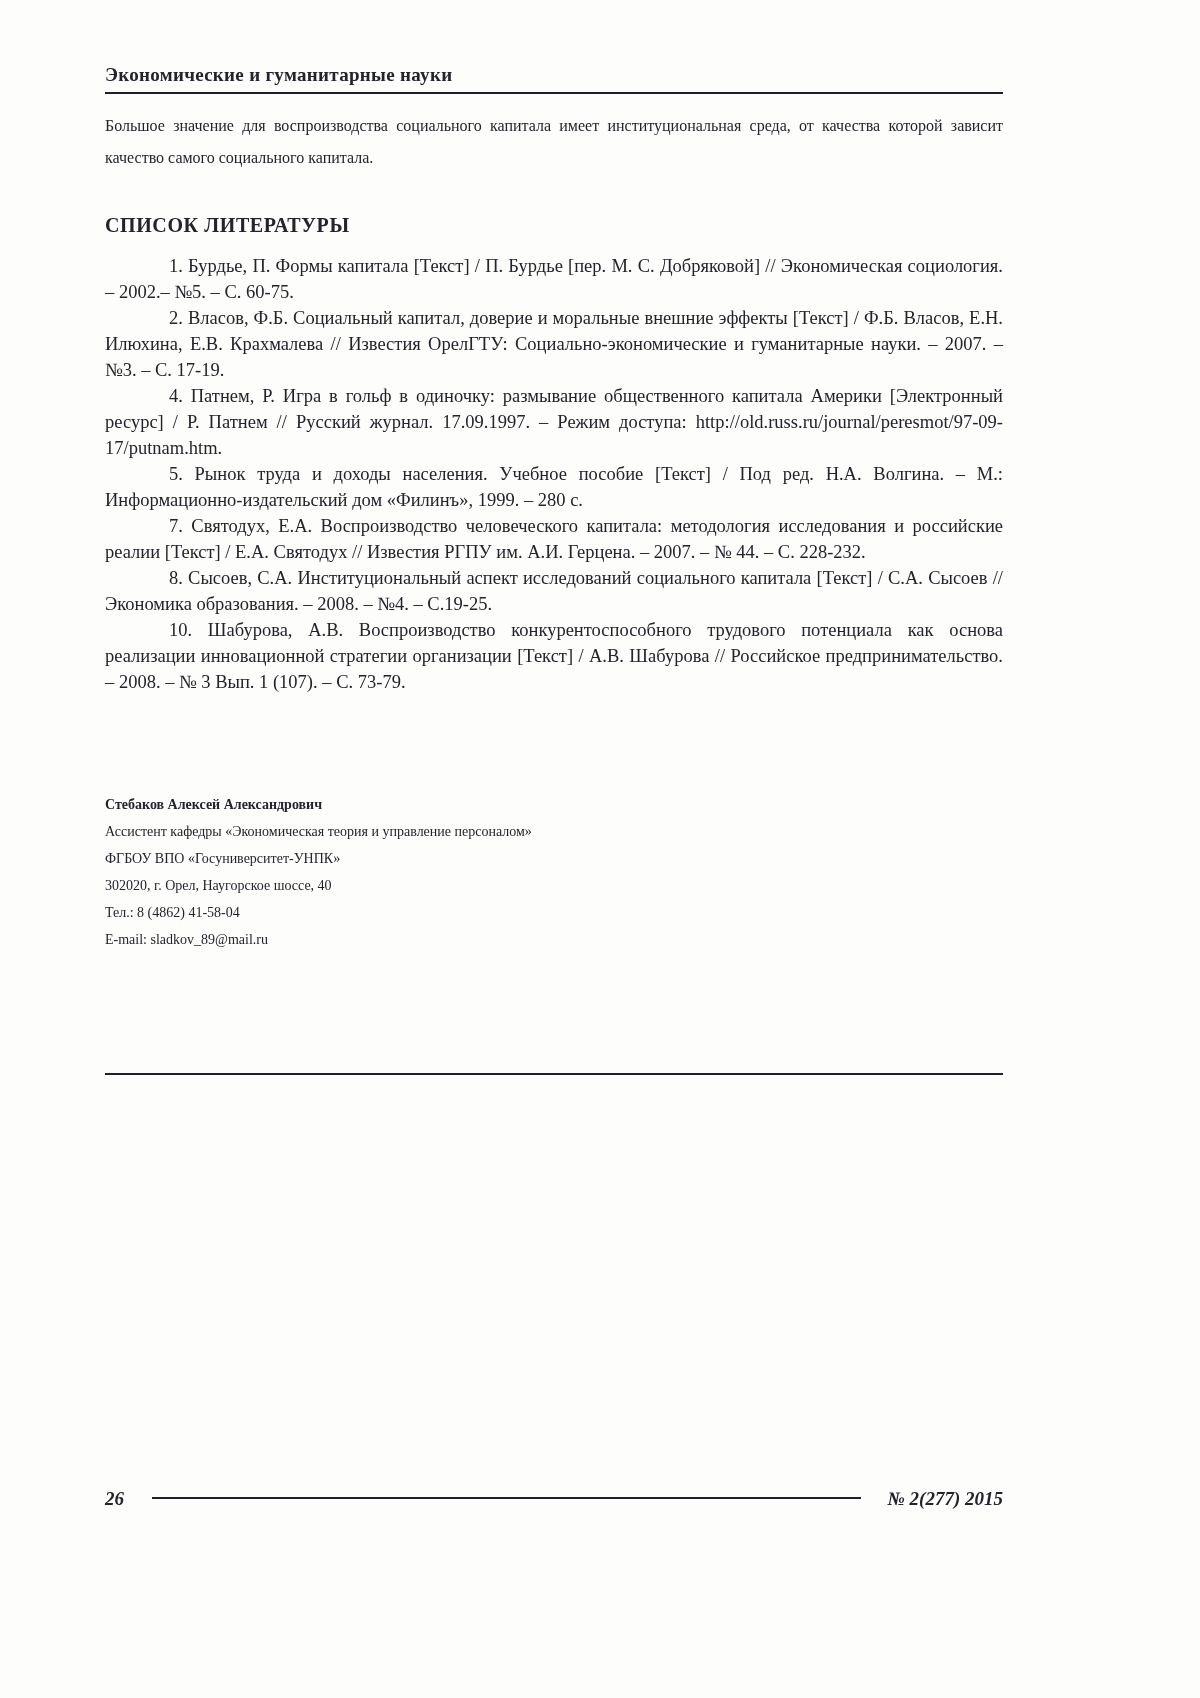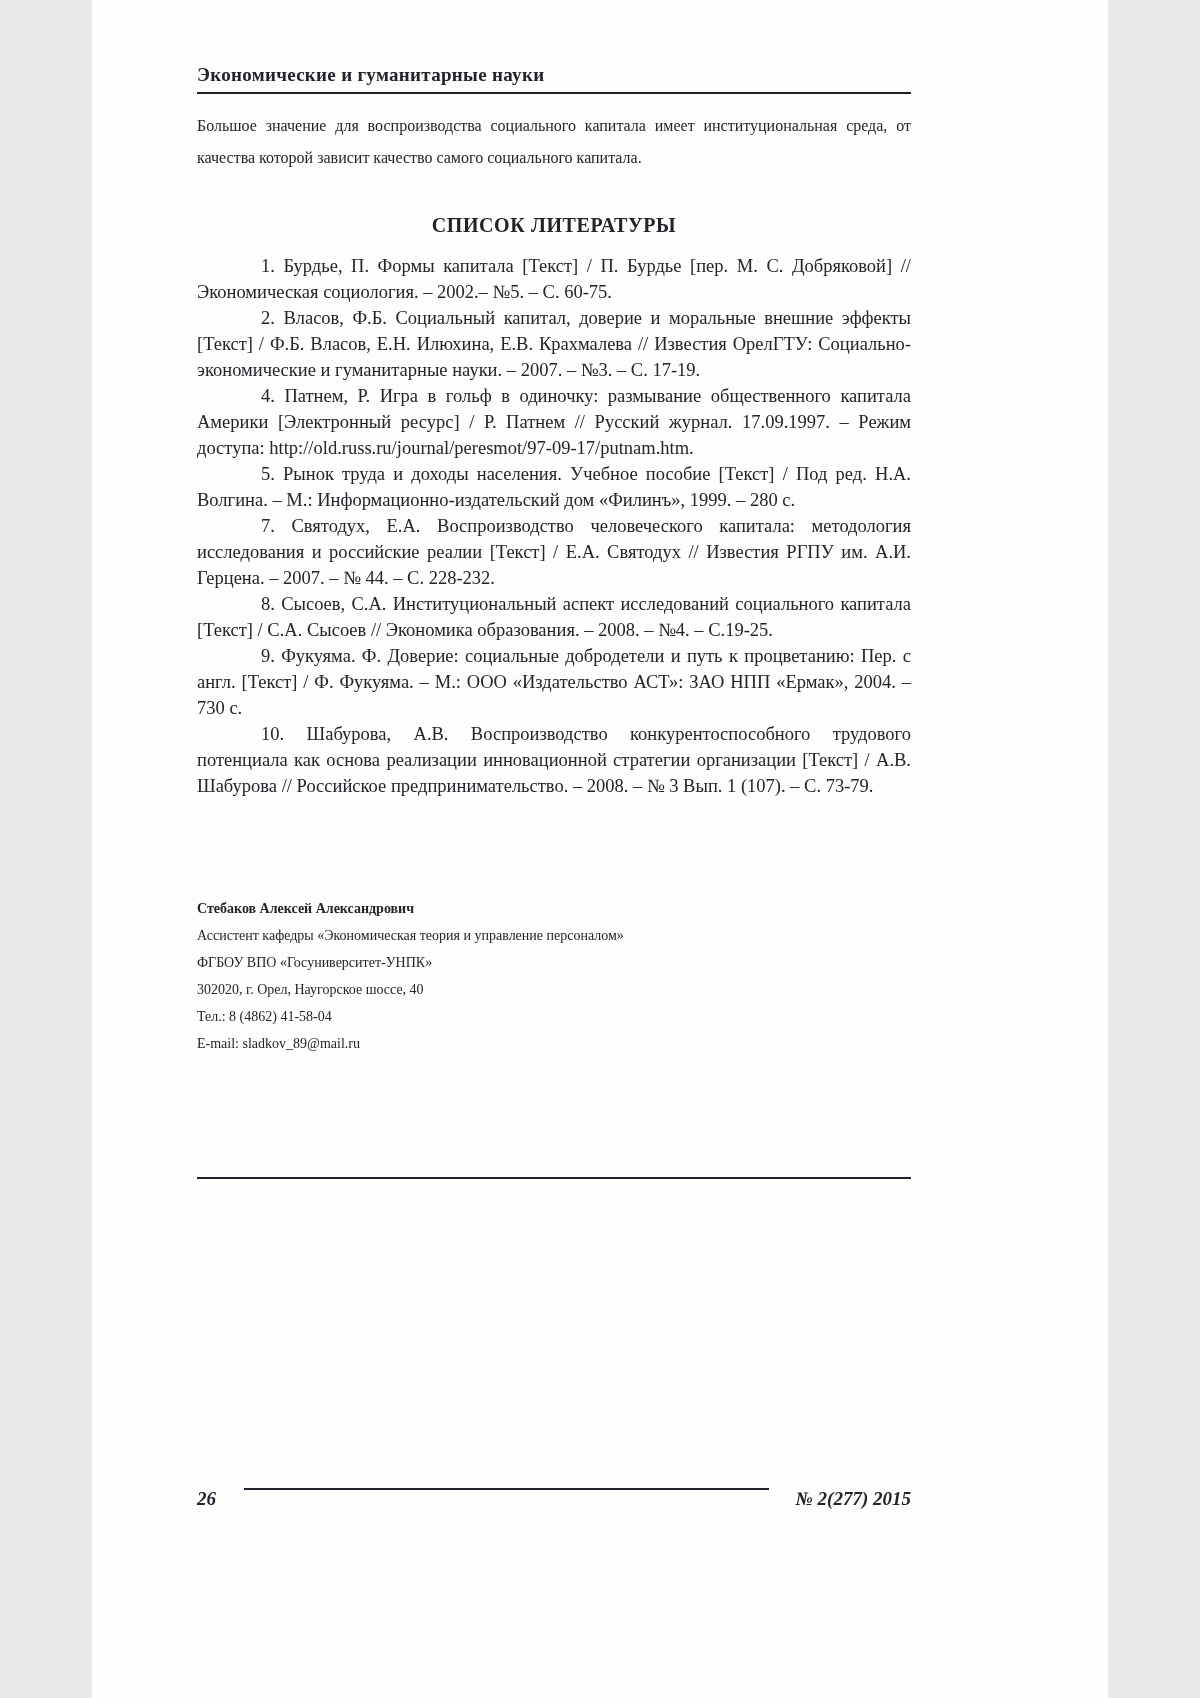--- a/index.html
+++ b/index.html
@@ -1,19 +1,19 @@
 <!DOCTYPE html>
 <html><head>
 <meta charset="utf-8">
 <style>
   * { margin: 0; padding: 0; box-sizing: border-box; }
   html, body { background: #e9e9e9; }
   .page {
     position: relative;
-    width: 1016px;
+    width: 1200px;
     height: 1698px;
     margin: 0 auto;
     background: #fdfdfc;
     color: #23232b;
     font-family: "Liberation Serif", "DejaVu Serif", serif;
     overflow: hidden;
   }
   .content {
     position: absolute;
     top: 64px;
@@ -30,21 +30,21 @@
     letter-spacing: 0.3px;
   }
   .intro {
     margin-top: 16px;
     font-size: 16px;
     line-height: 32px;
     text-align: justify;
   }
   .section-title {
     margin-top: 40px;
-    text-align: center;
+    text-align: left;
     font-size: 20px;
     font-weight: bold;
     letter-spacing: 0.6px;
   }
   .references {
     margin-top: 16px;
   }
   .ref {
     font-size: 18.5px;
     line-height: 26px;
@@ -62,21 +62,21 @@
     border: 0;
     border-top: 2px solid #20202a;
     height: 0;
   }
   .footer {
     position: absolute;
     left: 105px;
     right: 197px;
     bottom: 188px;
     display: flex;
-    align-items: flex-start;
+    align-items: center;
     font-size: 19px;
   }
   .footer .page-number {
     font-weight: bold;
     font-style: italic;
     padding-right: 28px;
   }
   .footer .footer-rule {
     flex: 1;
     border-bottom: 2px solid #20202a;
@@ -103,21 +103,20 @@
 
     <div class="section-title">СПИСОК ЛИТЕРАТУРЫ</div>
 
     <div class="references">
       <p class="ref">1.  Бурдье, П. Формы капитала [Текст] / П. Бурдье [пер. М. С. Добряковой] // Экономическая социология. – 2002.– №5. – С. 60-75.</p>
       <p class="ref">2.  Власов, Ф.Б. Социальный капитал, доверие и моральные внешние эффекты [Текст] / Ф.Б. Власов, Е.Н. Илюхина, Е.В. Крахмалева // Известия ОрелГТУ: Социально-экономические и гуманитарные науки. – 2007. – №3. – С. 17-19.</p>
       <p class="ref">4.  Патнем, Р. Игра в гольф в одиночку: размывание общественного капитала Америки [Электронный ресурс] / Р. Патнем // Русский журнал. 17.09.1997. – Режим доступа: http://old.russ.ru/journal/peresmot/97-09-17/putnam.htm.</p>
       <p class="ref">5.  Рынок труда и доходы населения. Учебное пособие [Текст] / Под ред. Н.А. Волгина. – М.: Информационно-издательский дом «Филинъ», 1999. – 280 с.</p>
       <p class="ref">7.  Святодух, Е.А. Воспроизводство человеческого капитала: методология исследования и российские реалии [Текст] / Е.А. Святодух // Известия РГПУ им. А.И. Герцена. – 2007. – № 44. – С. 228-232.</p>
       <p class="ref">8.  Сысоев, С.А. Институциональный аспект исследований социального капитала [Текст] / С.А. Сысоев // Экономика образования. – 2008. – №4. – С.19-25.</p>
-      <p class="ref">9.  Фукуяма. Ф. Доверие: социальные добродетели и путь к процветанию: Пер. с англ. [Текст] / Ф. Фукуяма. – М.: ООО «Издательство АСТ»: ЗАО НПП «Ермак», 2004. – 730 с.</p>
       <p class="ref">10. Шабурова, А.В. Воспроизводство конкурентоспособного трудового потенциала как основа реализации инновационной стратегии организации [Текст] / А.В. Шабурова // Российское предпринимательство. – 2008. – № 3 Вып. 1 (107). – С. 73-79.</p>
     </div>
 
     <div class="author-block">
       <div class="author-name">Стебаков Алексей Александрович</div>
       <div>Ассистент кафедры «Экономическая теория и управление персоналом»</div>
       <div>ФГБОУ ВПО «Госуниверситет-УНПК»</div>
       <div>302020, г. Орел, Наугорское шоссе, 40</div>
       <div>Тел.: 8 (4862) 41-58-04</div>
       <div>E-mail: sladkov_89@mail.ru</div>

